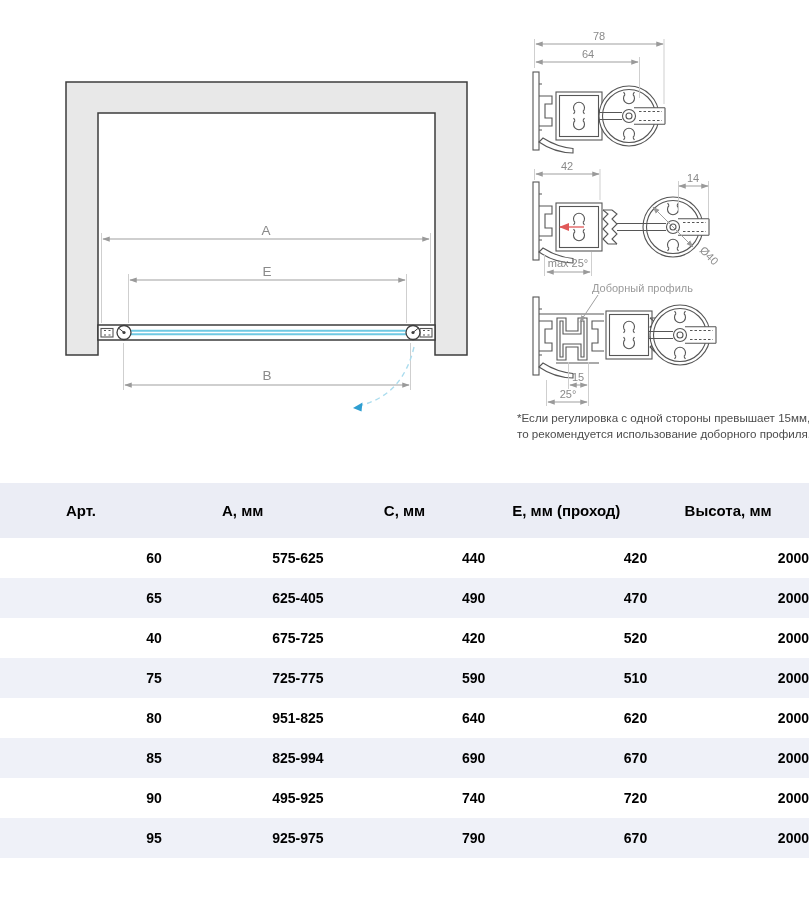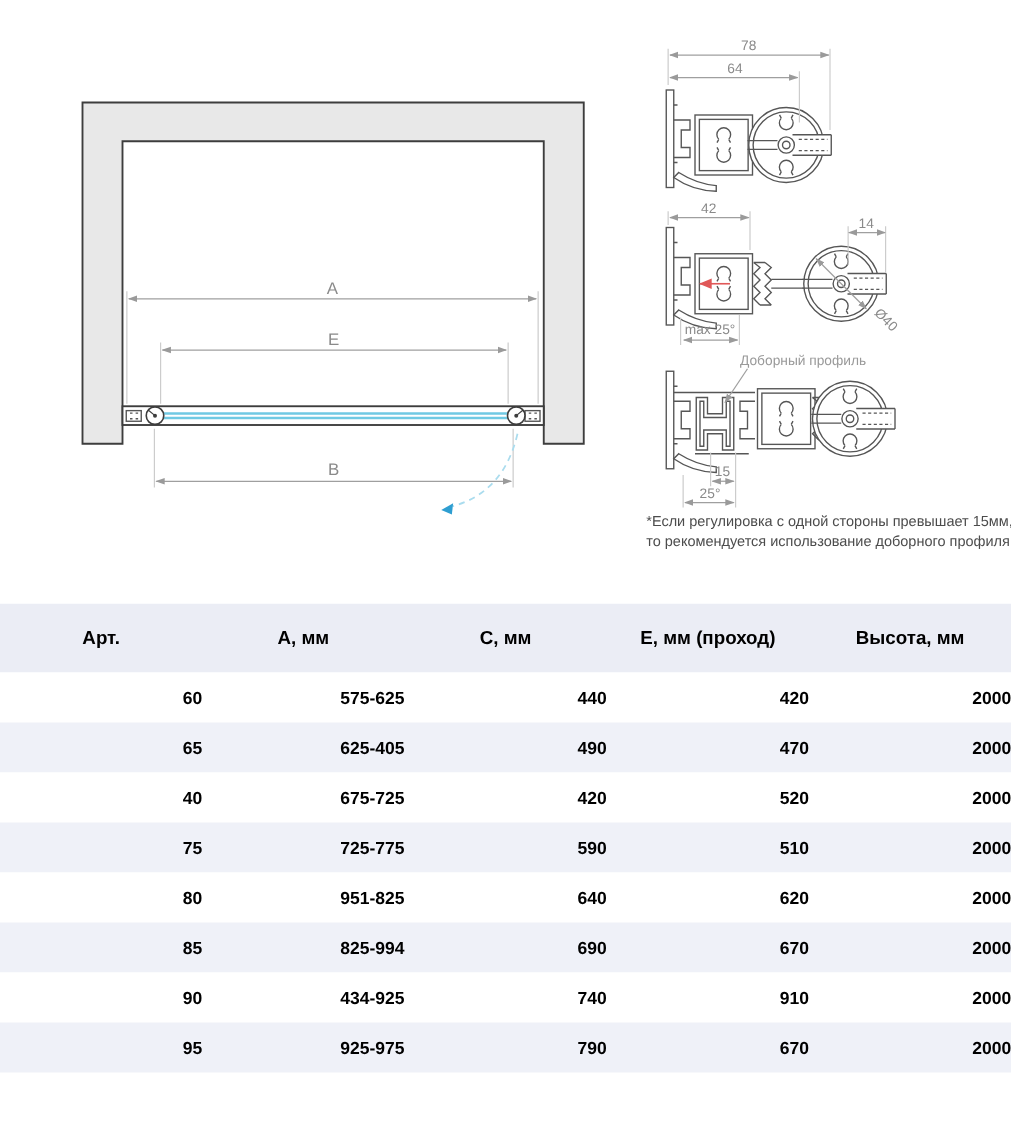--- a/index.html
+++ b/index.html
@@ -206,23 +206,23 @@
   </div>
   <div class="t-row alt">
     <span>85</span>
     <span>825-994</span>
     <span>690</span>
     <span>670</span>
     <span>2000</span>
   </div>
   <div class="t-row">
     <span>90</span>
-    <span>434-925</span>
+    <span>495-925</span>
     <span>740</span>
-    <span>910</span>
+    <span>720</span>
     <span>2000</span>
   </div>
   <div class="t-row alt">
     <span>95</span>
     <span>925-975</span>
     <span>790</span>
     <span>670</span>
     <span>2000</span>
   </div>
 </div>

